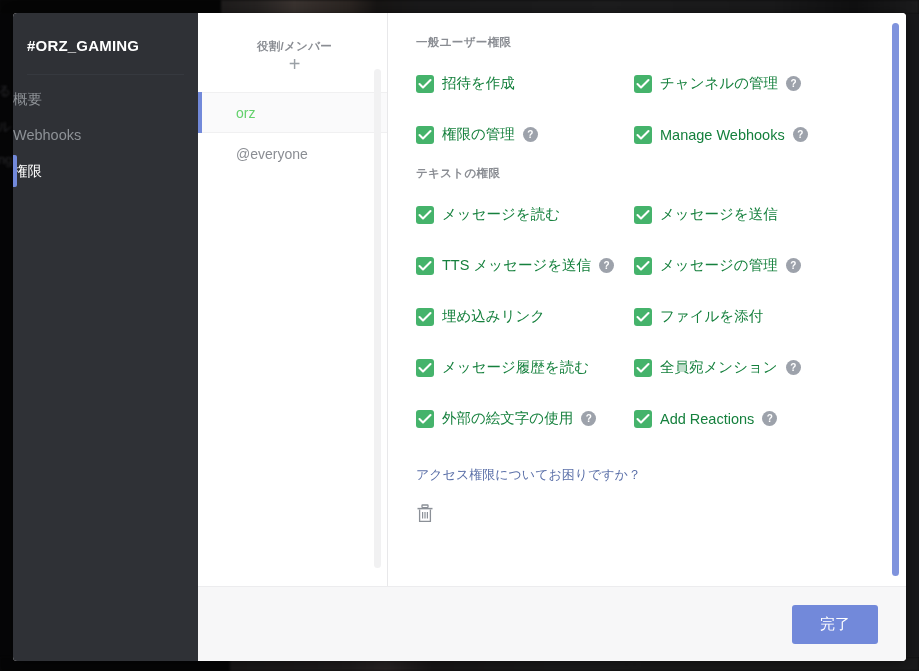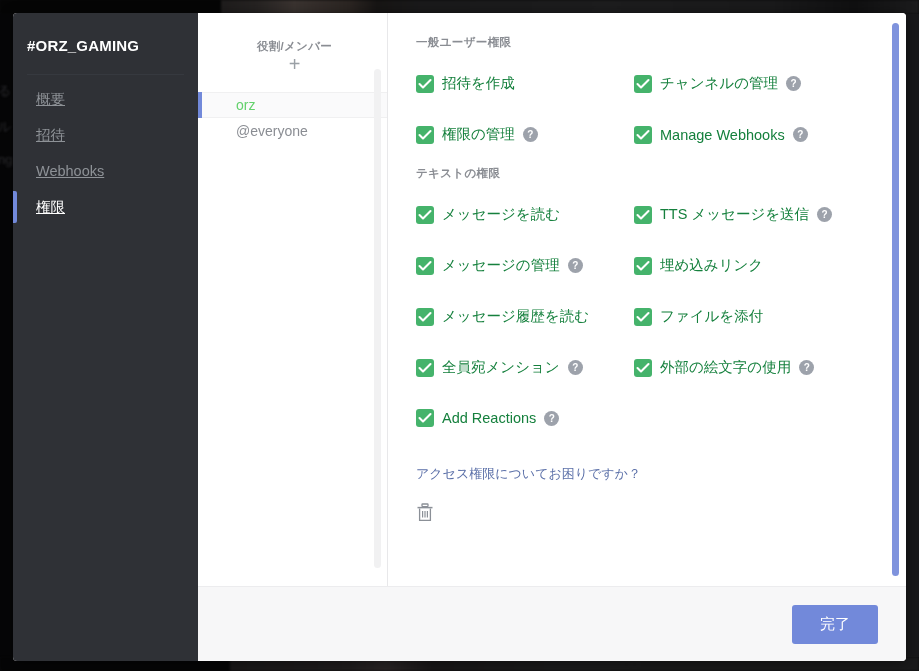--- a/index.html
+++ b/index.html
@@ -97,25 +97,23 @@
     height: 1px;
     background: #36393f;
     margin: 20px 14px 0 14px;
   }
   .nav-list { margin-top: 6px; }
   .nav-item {
     position: relative;
     height: 36px;
     display: flex;
     align-items: center;
-    padding-left: 23px;
     color: #8e9297;
     font-size: 14.5px;
     cursor: pointer;
-    text-decoration: underline;
   }
   .nav-item.active { color: #ffffff; }
   .nav-item.active::before {
     content: "";
     position: absolute;
     left: 0; top: 2px;
     width: 4px; height: 32px;
     background: #7289da;
     border-radius: 0 2px 2px 0;
   }
@@ -144,21 +142,21 @@
   .plus-btn {
     color: #9aa0a6;
     font-size: 20px;
     line-height: 1;
     cursor: pointer;
     font-weight: 300;
   }
   .roles-list { margin-top: 18px; }
   .role-item {
     position: relative;
-    height: 26px;
+    height: 41px;
     display: flex;
     align-items: center;
     padding-left: 38px;
     font-size: 14px;
     color: #8a8d93;
     cursor: pointer;
   }
   .role-item.selected {
     background: #fafafb;
     border-top: 1px solid #f0f0f1;
@@ -298,23 +296,20 @@
   <div class="modal-body">
 
     <div class="sidebar">
       <div class="sidebar-title">#ORZ_GAMING</div>
       <div class="sidebar-divider"></div>
       <div class="nav-list">
         <div class="nav-item">
           <span>概要</span>
         </div>
         <div class="nav-item">
-          <span>招待</span>
-        </div>
-        <div class="nav-item">
           <span>Webhooks</span>
         </div>
         <div class="nav-item active">
           <span>権限</span>
         </div>
       </div>
     </div>
 
     <div class="roles-col">
       <div class="roles-header">
@@ -382,20 +377,28 @@
 
         <div class="perm-item">
           <span class="checkbox">
             <svg width="14" height="12" viewBox="0 0 14 12">
                 <path d="M1.5 6 L5 9.5 L12.5 2" stroke="#ffffff" stroke-width="2.1" fill="none" stroke-linecap="round" stroke-linejoin="round"></path>
               </svg>
           </span>
           <span class="perm-label">メッセージを読む</span>
         </div>
 
+        <div class="perm-item">
+          <span class="checkbox">
+            <svg width="14" height="12" viewBox="0 0 14 12">
+                <path d="M1.5 6 L5 9.5 L12.5 2" stroke="#ffffff" stroke-width="2.1" fill="none" stroke-linecap="round" stroke-linejoin="round"></path>
+              </svg>
+          </span>
+          <span class="perm-label">メッセージを送信</span>
+        </div>
 
         <div class="perm-item">
           <span class="checkbox">
             <svg width="14" height="12" viewBox="0 0 14 12">
                 <path d="M1.5 6 L5 9.5 L12.5 2" stroke="#ffffff" stroke-width="2.1" fill="none" stroke-linecap="round" stroke-linejoin="round"></path>
               </svg>
           </span>
           <span class="perm-label">TTS メッセージを送信</span>
           <span class="help-icon">?</span>
         </div>
@@ -418,30 +421,30 @@
           </span>
           <span class="perm-label">埋め込みリンク</span>
         </div>
 
         <div class="perm-item">
           <span class="checkbox">
             <svg width="14" height="12" viewBox="0 0 14 12">
                 <path d="M1.5 6 L5 9.5 L12.5 2" stroke="#ffffff" stroke-width="2.1" fill="none" stroke-linecap="round" stroke-linejoin="round"></path>
               </svg>
           </span>
+          <span class="perm-label">ファイルを添付</span>
+        </div>
+
+        <div class="perm-item">
+          <span class="checkbox">
+            <svg width="14" height="12" viewBox="0 0 14 12">
+                <path d="M1.5 6 L5 9.5 L12.5 2" stroke="#ffffff" stroke-width="2.1" fill="none" stroke-linecap="round" stroke-linejoin="round"></path>
+              </svg>
+          </span>
           <span class="perm-label">メッセージ履歴を読む</span>
-        </div>
-
-        <div class="perm-item">
-          <span class="checkbox">
-            <svg width="14" height="12" viewBox="0 0 14 12">
-                <path d="M1.5 6 L5 9.5 L12.5 2" stroke="#ffffff" stroke-width="2.1" fill="none" stroke-linecap="round" stroke-linejoin="round"></path>
-              </svg>
-          </span>
-          <span class="perm-label">ファイルを添付</span>
         </div>
 
         <div class="perm-item">
           <span class="checkbox">
             <svg width="14" height="12" viewBox="0 0 14 12">
                 <path d="M1.5 6 L5 9.5 L12.5 2" stroke="#ffffff" stroke-width="2.1" fill="none" stroke-linecap="round" stroke-linejoin="round"></path>
               </svg>
           </span>
           <span class="perm-label">全員宛メンション</span>
           <span class="help-icon">?</span>

